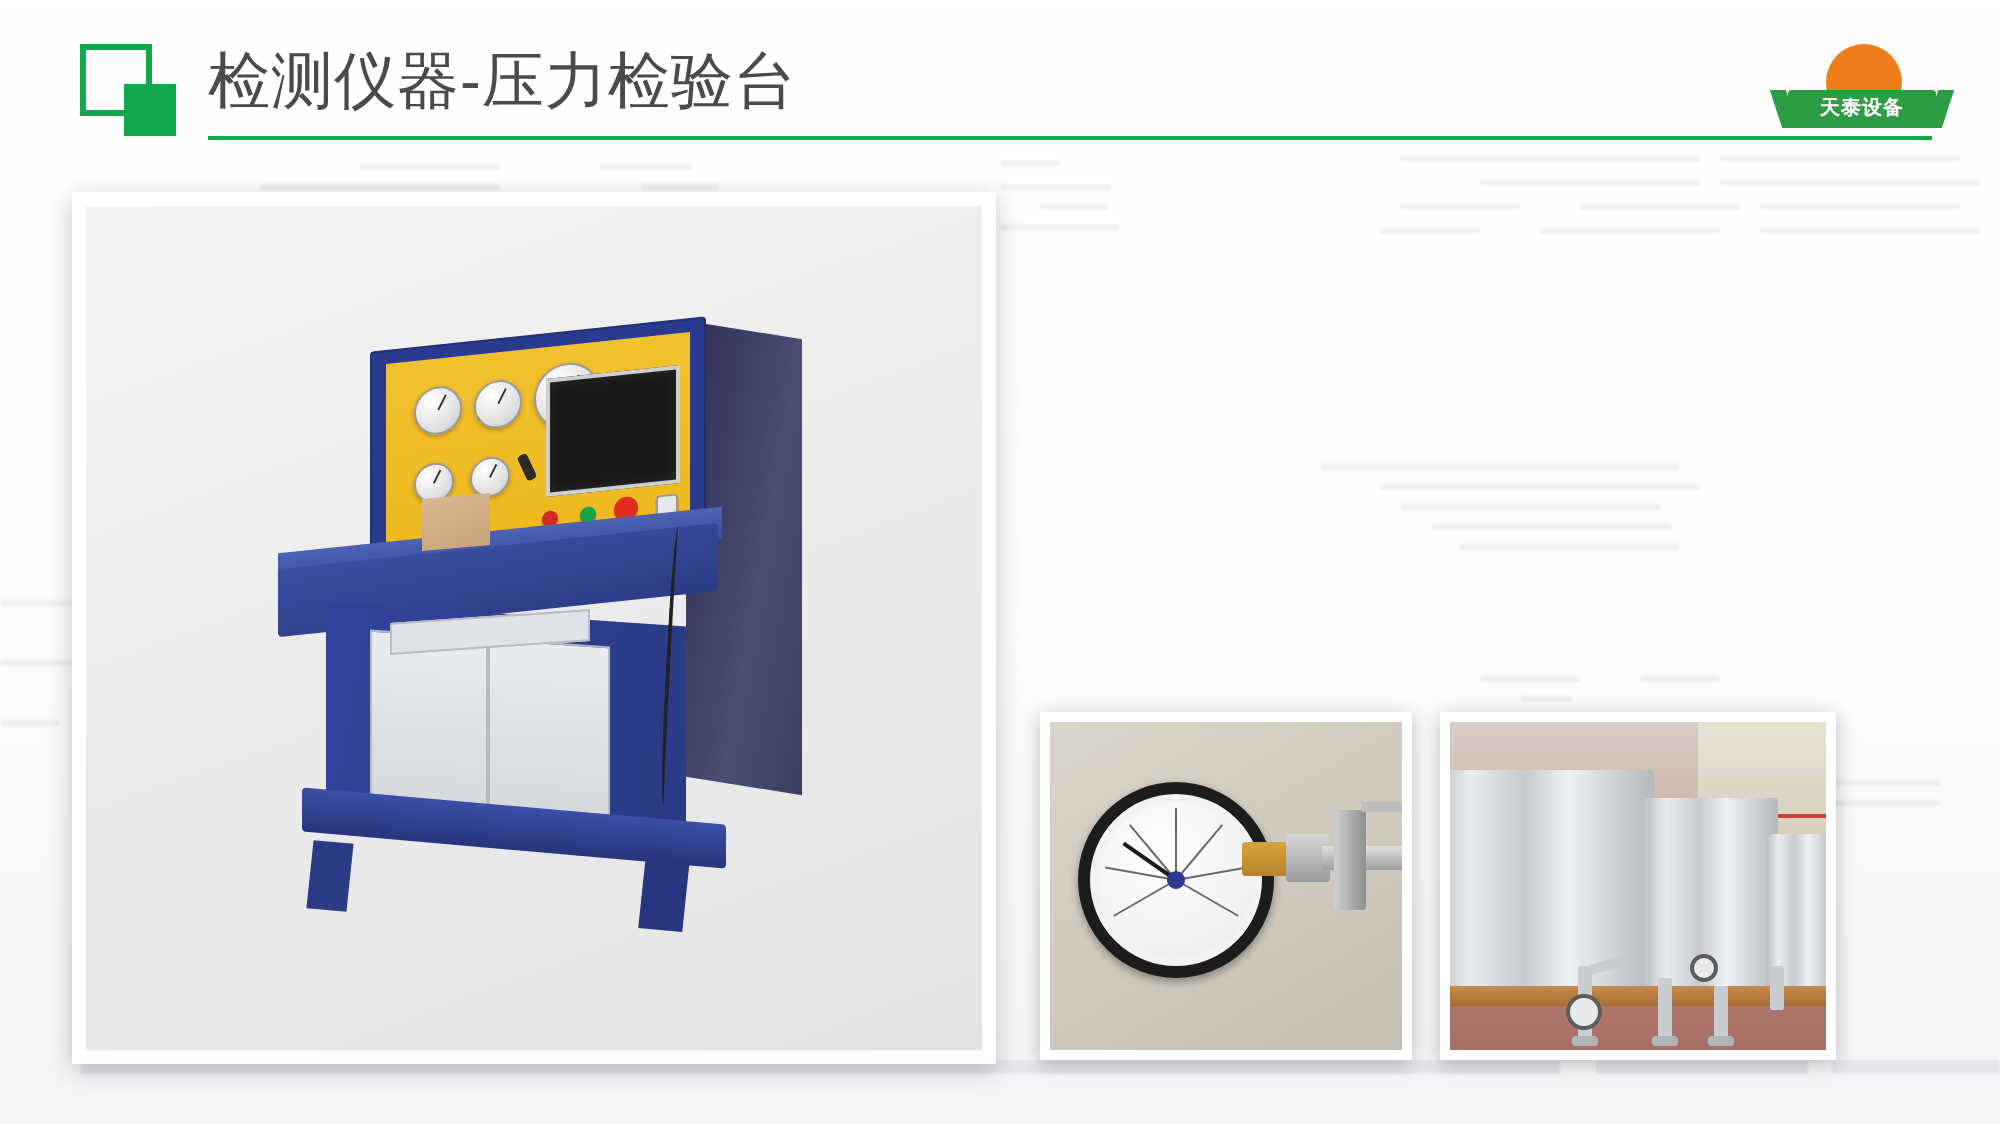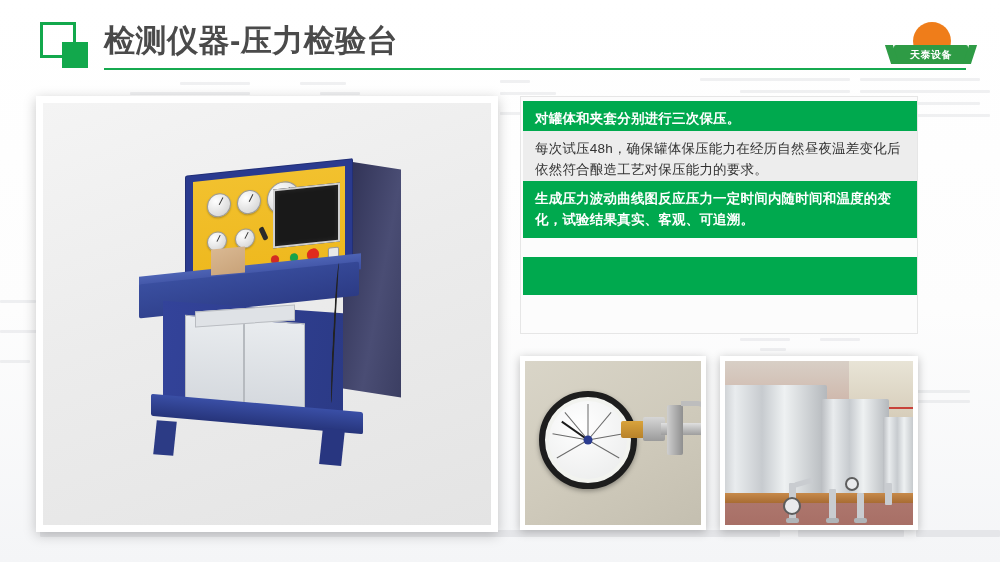--- a/index.html
+++ b/index.html
@@ -51,21 +51,21 @@
     position: absolute; left: 22px; top: 20px;
     width: 26px; height: 26px;
     background: #12a84c;
   }
   #page-title {
     position: absolute;
     left: 104px; top: 20px;
     font-size: 31px;
     line-height: 42px;
     color: #4a4a4a;
-    font-weight: 700;
+    font-weight: 400;
     letter-spacing: .5px;
     white-space: nowrap;
   }
   #title-rule {
     position: absolute;
     left: 104px; top: 68px;
     width: 862px; height: 2px;
     background: #16a94f;
   }
 
@@ -475,26 +475,20 @@
       <div class="mach m-doors"></div>
       <div class="mach m-doorsplit"></div>
       <div class="mach m-drawer"></div>
       <div class="mach m-baserail"></div>
       <div class="mach m-legL"></div>
       <div class="mach m-legR"></div>
       <div class="mach m-cable"></div>
     </div>
   </div>
 
-  <div id="text-panel">
-    <div id="tl-1" class="tline green body">对罐体和夹套分别进行三次保压。</div>
-    <div id="tl-2" class="tline grey body">每次试压48h，确保罐体保压能力在经历自然昼夜温差变化后依然符合酿造工艺对保压能力的要求。</div>
-    <div id="tl-3" class="tline green body">生成压力波动曲线图反应压力一定时间内随时间和温度的变化，试验结果真实、客观、可追溯。</div>
-    <div id="tl-4" class="tline green body"></div>
-  </div>
 
   <div id="photo-gauge" class="photo-sm">
     <div class="scene">
       <div class="pg-dial">
         <div class="face"></div>
         <div class="pg-tick" style="transform:translate(-50%,-100%) rotate(-120deg);"></div>
         <div class="pg-tick" style="transform:translate(-50%,-100%) rotate(-80deg);"></div>
         <div class="pg-tick" style="transform:translate(-50%,-100%) rotate(-40deg);"></div>
         <div class="pg-tick" style="transform:translate(-50%,-100%) rotate(0deg);"></div>
         <div class="pg-tick" style="transform:translate(-50%,-100%) rotate(40deg);"></div>

